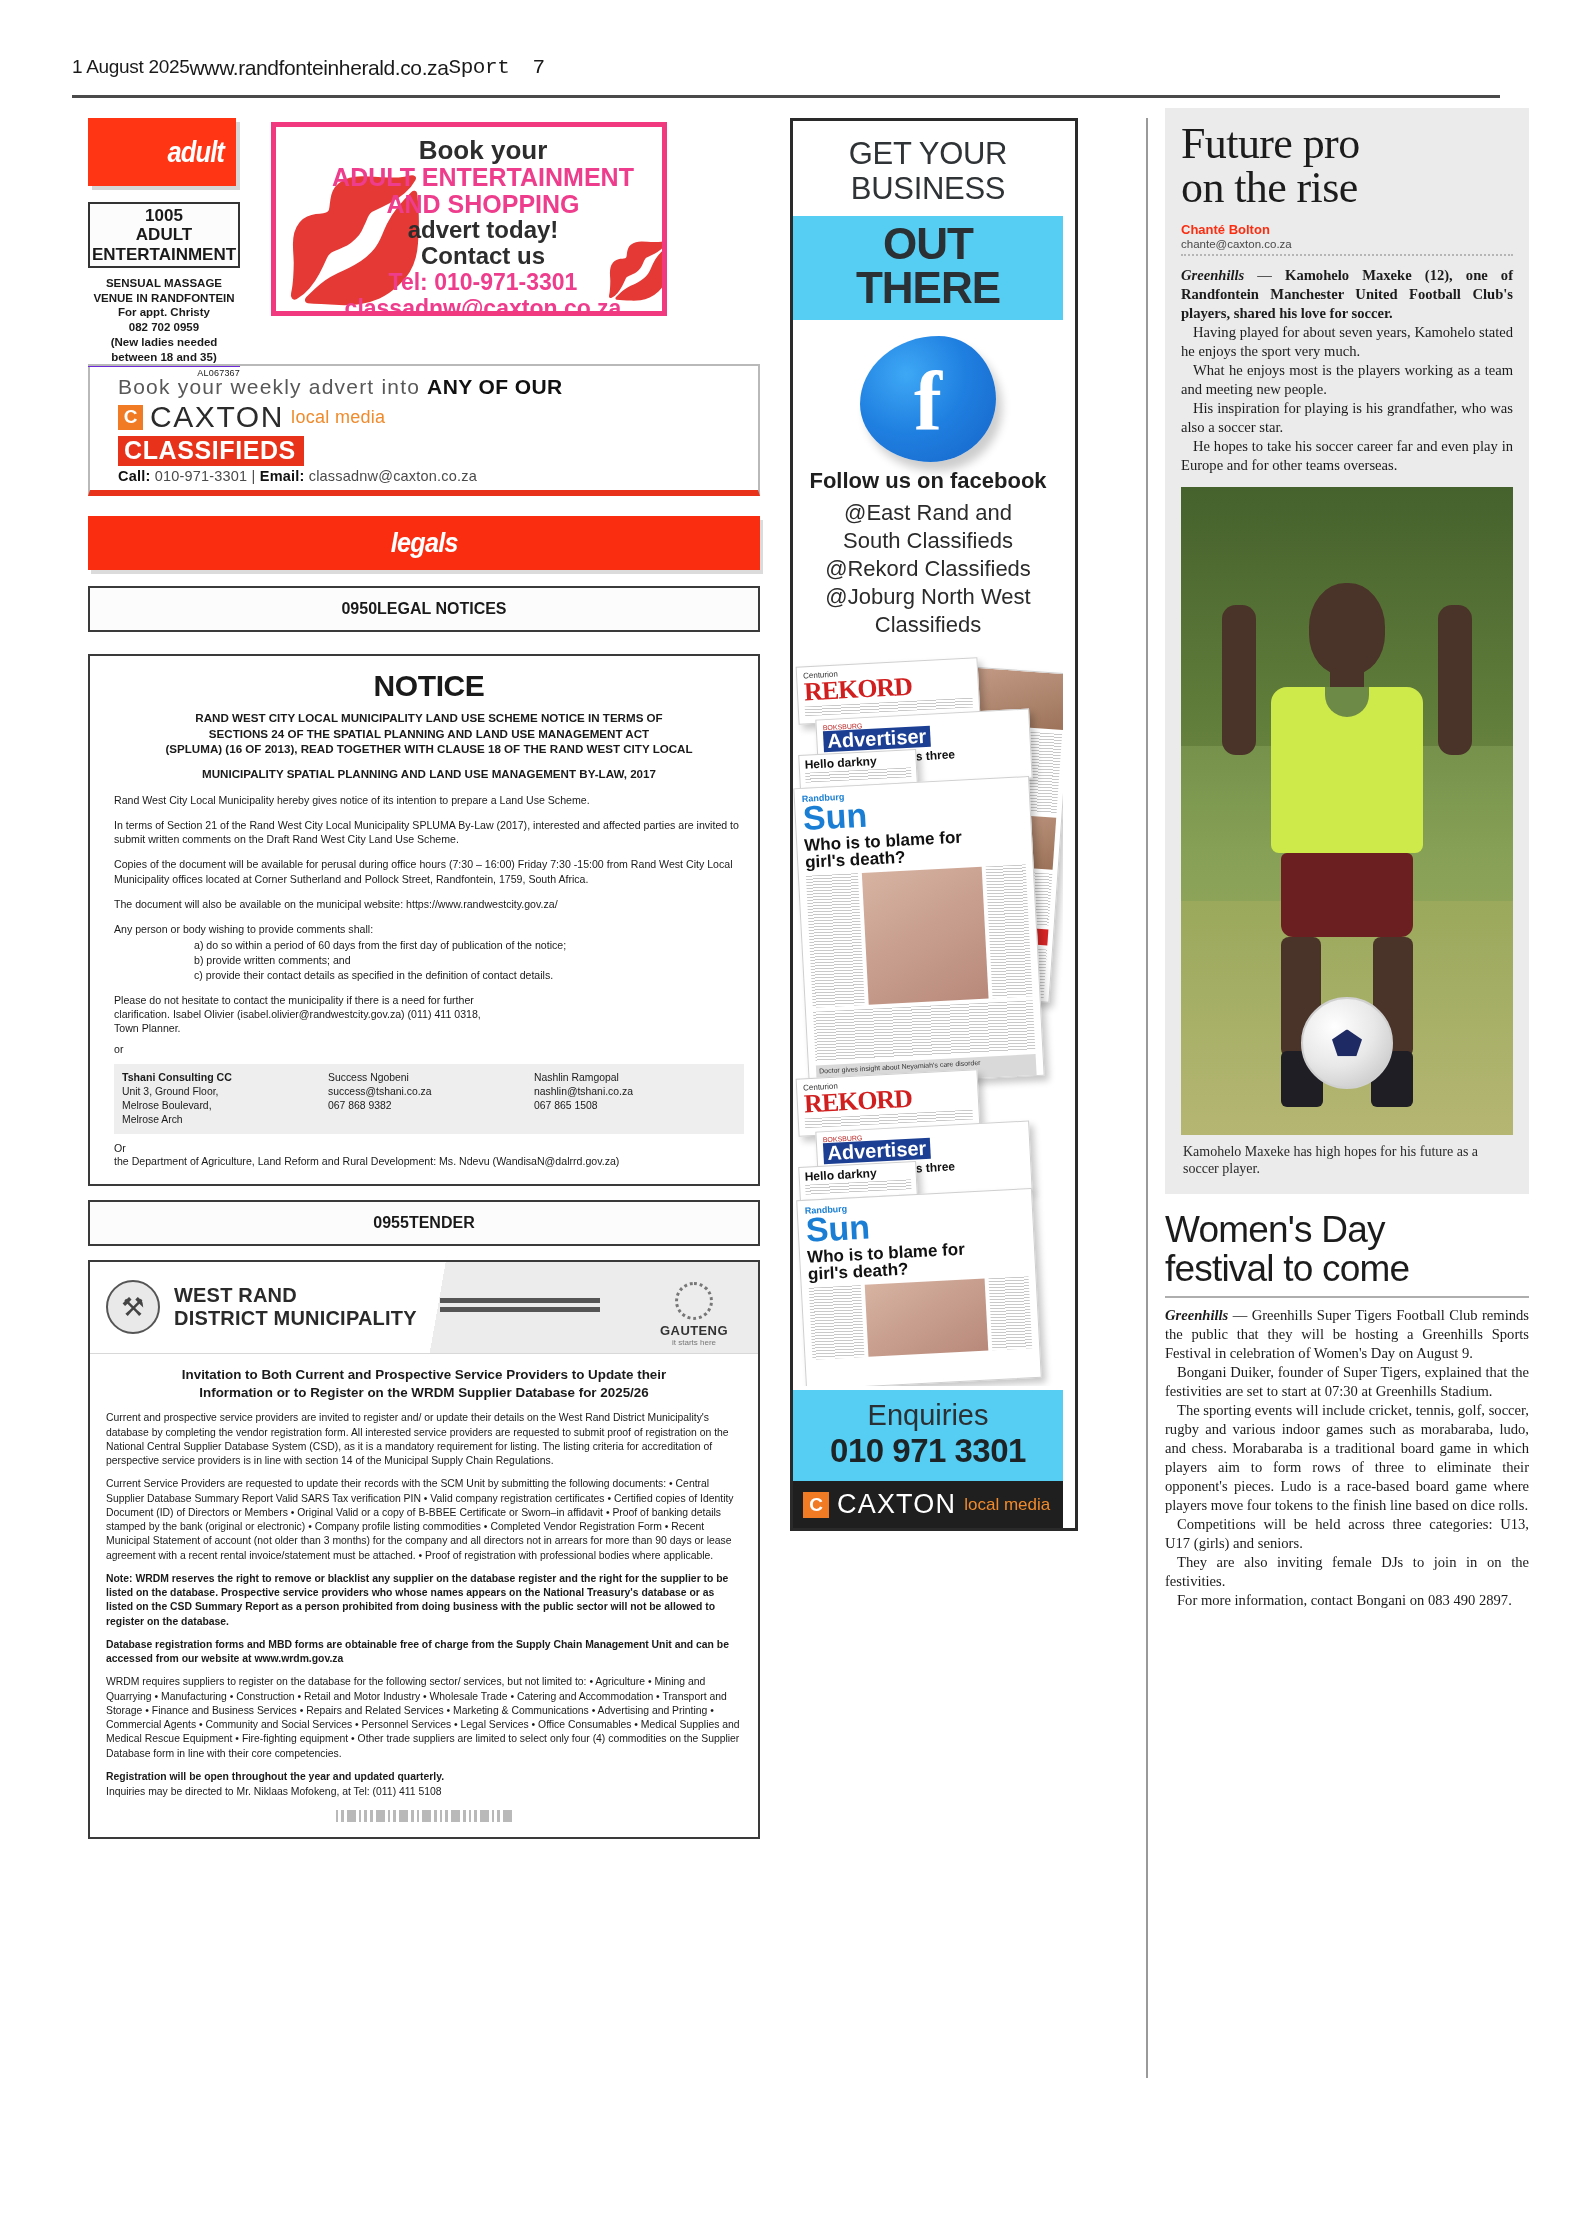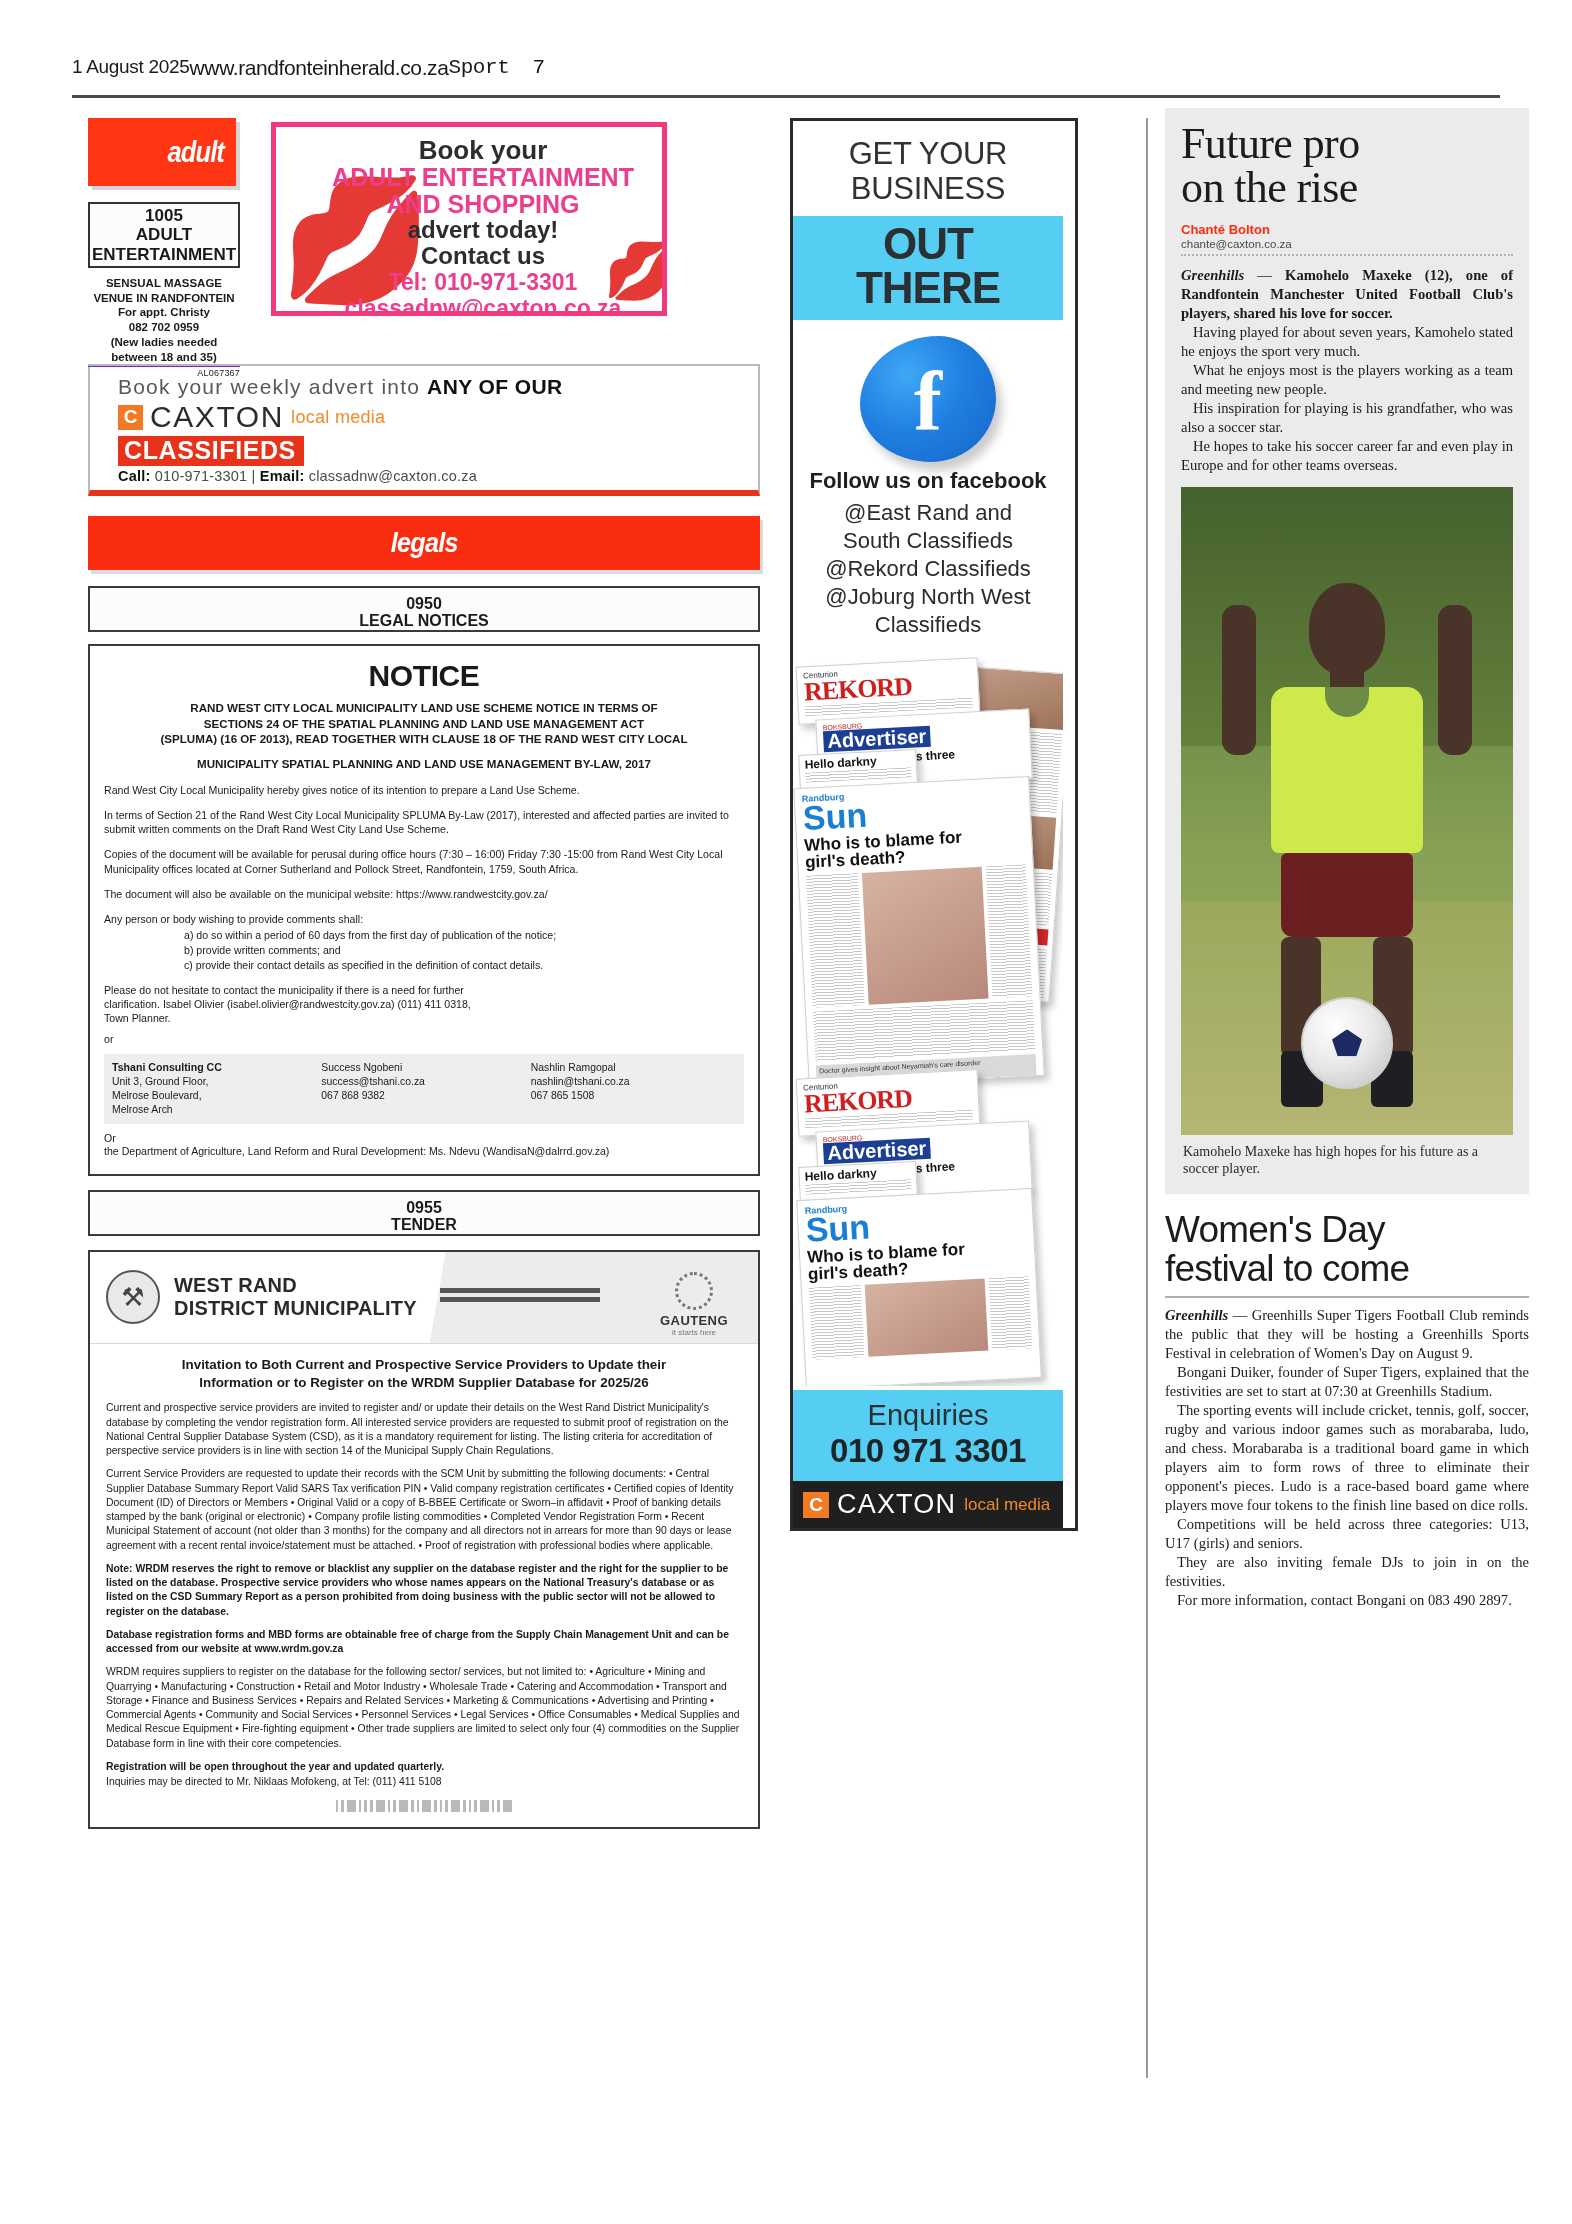--- a/index.html
+++ b/index.html
@@ -106,28 +106,28 @@
     box-shadow: 3px 4px 0 rgba(0,0,0,0.14);
     display:flex; align-items:center; justify-content:center;
   }
   .legals-banner span {
     color:#fff; font-style:italic; font-weight:bold; font-size:28px;
     letter-spacing:-0.8px; transform:scaleX(0.9);
     font-family:"Liberation Sans Narrow","Liberation Sans",sans-serif;
   }
   .sec-box {
     margin-top:16px; border:2px solid #3a3a3a; background:#fcfcfc;
-    height:46px; display:flex; flex-direction:column;
-    align-items:center; justify-content:flex-end;
+    height:46px; display:flex; flex-direction:row;
+    align-items:center; justify-content:center;
     font-family:"Liberation Sans Narrow","Liberation Sans",sans-serif;
     font-weight:bold; font-size:16px; line-height:1.1;
   }
 
   
-  .notice-box { margin-top:12px; border:2px solid #3a3a3a; padding:13px 14px 16px 14px; background:#fff; }
+  .notice-box { margin-top:22px; border:2px solid #3a3a3a; padding:13px 14px 16px 24px; background:#fff; }
   .notice-title { text-align:center; font-size:30px; font-weight:bold; letter-spacing:-0.4px; margin-bottom:7px; }
   .notice-head { text-align:center; font-size:11.6px; font-weight:bold; line-height:1.35; }
   .notice-head2 { text-align:center; font-size:11.6px; font-weight:bold; line-height:1.35; margin-top:9px; }
   .notice-p { font-size:10.6px; line-height:1.35; margin-top:11px; text-align:left; }
   .notice-p.indent-list { margin-top:1px; padding-left:80px; }
   .notice-small { font-size:10.6px; line-height:1.35; margin-top:10px; }
   .tshani-grid {
     display:grid; grid-template-columns: 1fr 1fr 1fr; gap:4px;
     background:#eeeeee; padding:7px 8px; margin-top:9px; font-size:10.4px; line-height:1.32;
   }

